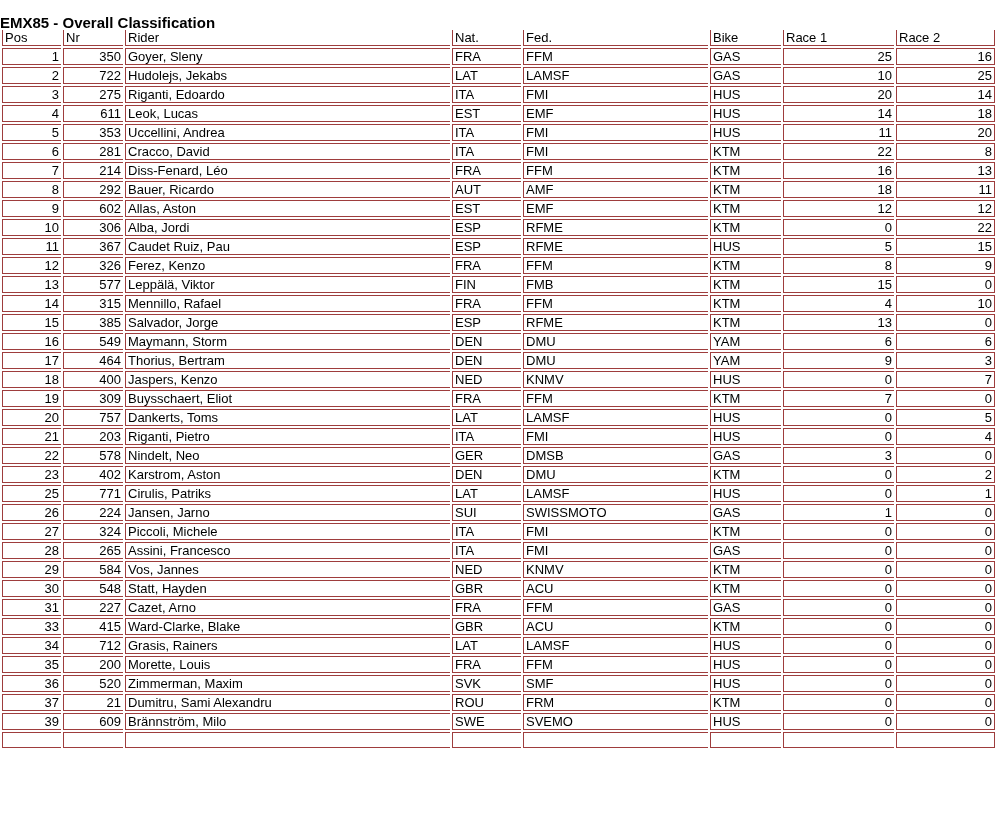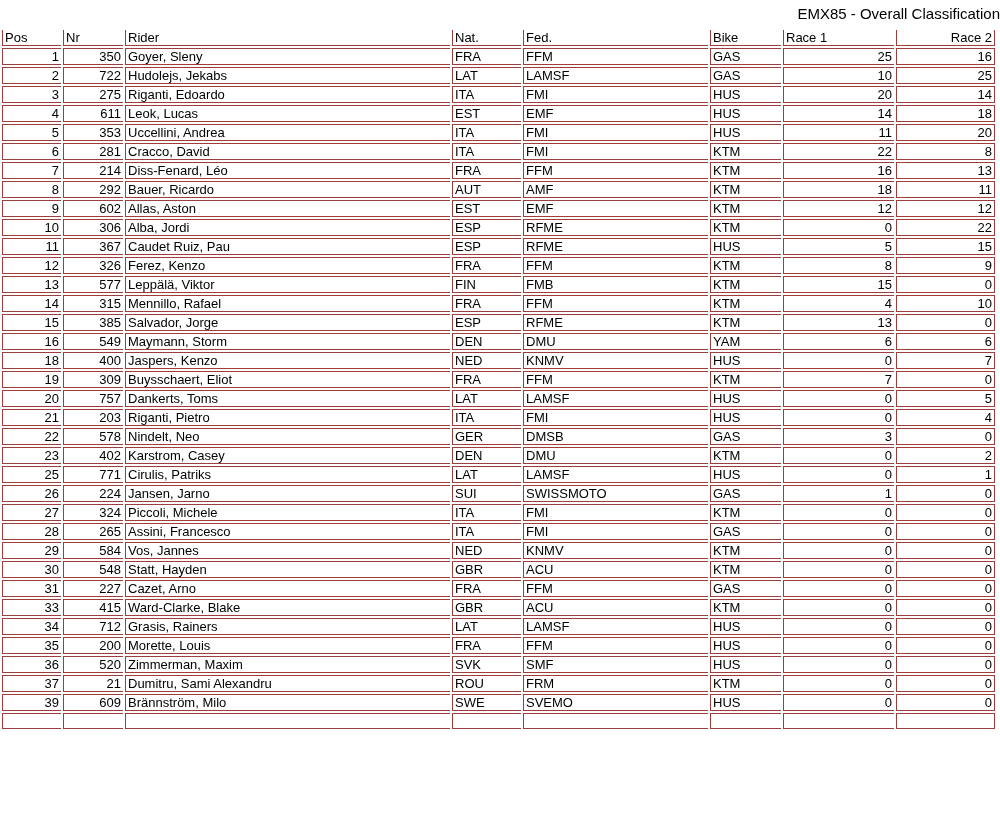--- a/index.html
+++ b/index.html
@@ -8,45 +8,45 @@
     margin: 0; padding: 0;
     width: 1000px; height: 830px;
     overflow: hidden;
     background: var(--bg-color);
     font-family: "Liberation Sans", sans-serif;
     color: var(--text-color);
   }
   .page { width: 1000px; height: 830px; overflow: hidden; }
   .title {
     height: 28px;
-    padding-top: 5px;
-    text-align: right;
+    padding-top: 14px;
+    text-align: left;
     font-size: 15px;
-    font-weight: normal;
+    font-weight: bold;
     color: var(--text-color);
   }
   table.results {
     border-collapse: separate;
     border-spacing: 2px;
     table-layout: fixed;
     width: 997px;
     font-size: 13px;
     color: var(--text-color);
   }
   table.results th {
     font-weight: normal;
     text-align: left;
     height: 13px;
     padding: 0 2px;
     border-left: 1px solid var(--border-color);
     border-bottom: 1px solid var(--border-color);
     overflow: hidden;
     white-space: nowrap;
   }
-  table.results th:last-child { border-right: 1px solid var(--border-color); text-align: right; }
+  table.results th:last-child { border-right: 1px solid var(--border-color); }
   table.results td {
     height: 16px;
     padding: 0 2px;
     border-top: 1px solid var(--border-color);
     border-bottom: 1px solid var(--border-color);
     border-left: 1px solid var(--border-color);
     overflow: hidden;
     white-space: nowrap;
     background: var(--bg-color);
   }
@@ -236,20 +236,30 @@
           <td class="num">16</td>
           <td class="num">549</td>
           <td>Maymann, Storm</td>
           <td>DEN</td>
           <td>DMU</td>
           <td>YAM</td>
           <td class="num">6</td>
           <td class="num">6</td>
         </tr>
         <tr>
+          <td class="num">17</td>
+          <td class="num">464</td>
+          <td>Thorius, Bertram</td>
+          <td>DEN</td>
+          <td>DMU</td>
+          <td>YAM</td>
+          <td class="num">9</td>
+          <td class="num">3</td>
+        </tr>
+        <tr>
           <td class="num">18</td>
           <td class="num">400</td>
           <td>Jaspers, Kenzo</td>
           <td>NED</td>
           <td>KNMV</td>
           <td>HUS</td>
           <td class="num">0</td>
           <td class="num">7</td>
         </tr>
         <tr>
@@ -288,21 +298,21 @@
           <td>Nindelt, Neo</td>
           <td>GER</td>
           <td>DMSB</td>
           <td>GAS</td>
           <td class="num">3</td>
           <td class="num">0</td>
         </tr>
         <tr>
           <td class="num">23</td>
           <td class="num">402</td>
-          <td>Karstrom, Casey</td>
+          <td>Karstrom, Aston</td>
           <td>DEN</td>
           <td>DMU</td>
           <td>KTM</td>
           <td class="num">0</td>
           <td class="num">2</td>
         </tr>
         <tr>
           <td class="num">25</td>
           <td class="num">771</td>
           <td>Cirulis, Patriks</td>

